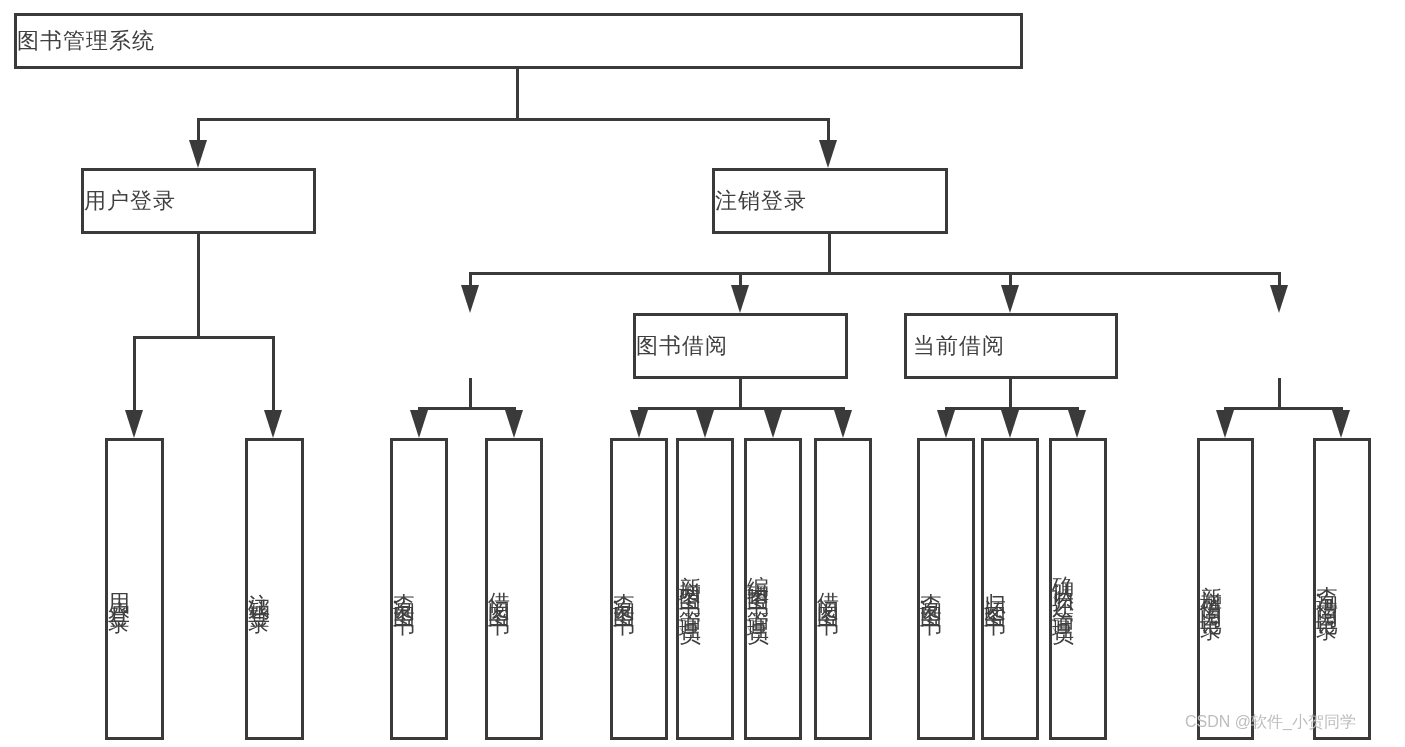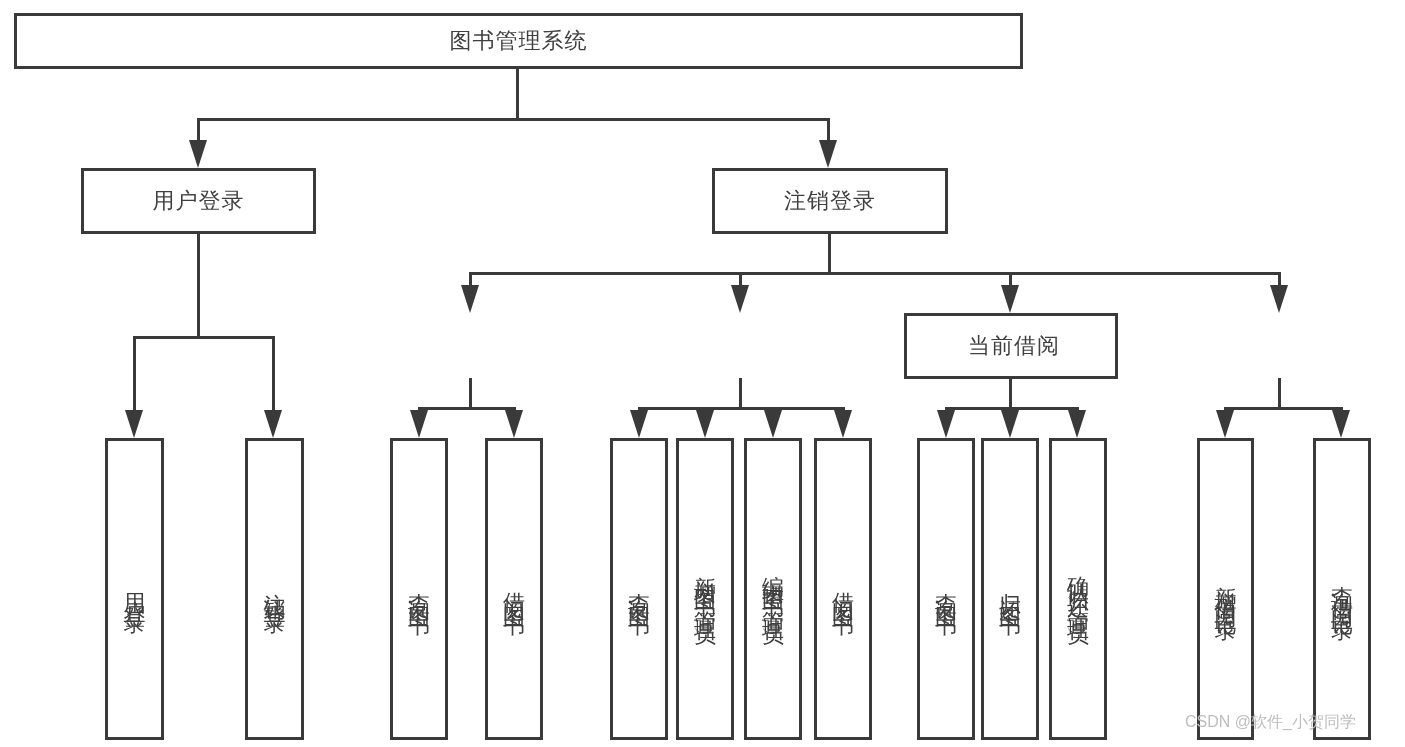--- a/index.html
+++ b/index.html
@@ -8,21 +8,21 @@
     width:1405px;height:747px;
     background:var(--background,#ffffff);
     font-family:"Liberation Sans",sans-serif;
     overflow:hidden;
   }
   .box{
     position:absolute;
     box-sizing:border-box;
     border:3px solid var(--line,#3a3a3a);
     background:#ffffff;
-    display:flex;align-items:center;justify-content:center;
+    display:flex;align-items:center;
     color:var(--text,#3f3f3f);
     font-size:22px;
     letter-spacing:1px;
     z-index:2;
   }
   .vbox span{
     writing-mode:vertical-rl;
     text-orientation:mixed;
     letter-spacing:7px;
     line-height:1;
@@ -135,20 +135,23 @@
     <span>图书管理系统</span>
   </div>
 
   <div class="box" id="n-user-login">
     <span>用户登录</span>
   </div>
   <div class="box" id="n-book-mgmt">
     <span>注销登录</span>
   </div>
 
+  <div class="box" id="n-book-borrow">
+    <span>图书借阅</span>
+  </div>
   <div class="box" id="n-current-borrow">
     <span>当前借阅</span>
   </div>
 
   <div class="box vbox leaf" id="l-ul1">
     <span>用户登录</span>
   </div>
   <div class="box vbox leaf" id="l-ul2">
     <span>注销登录</span>
   </div>

